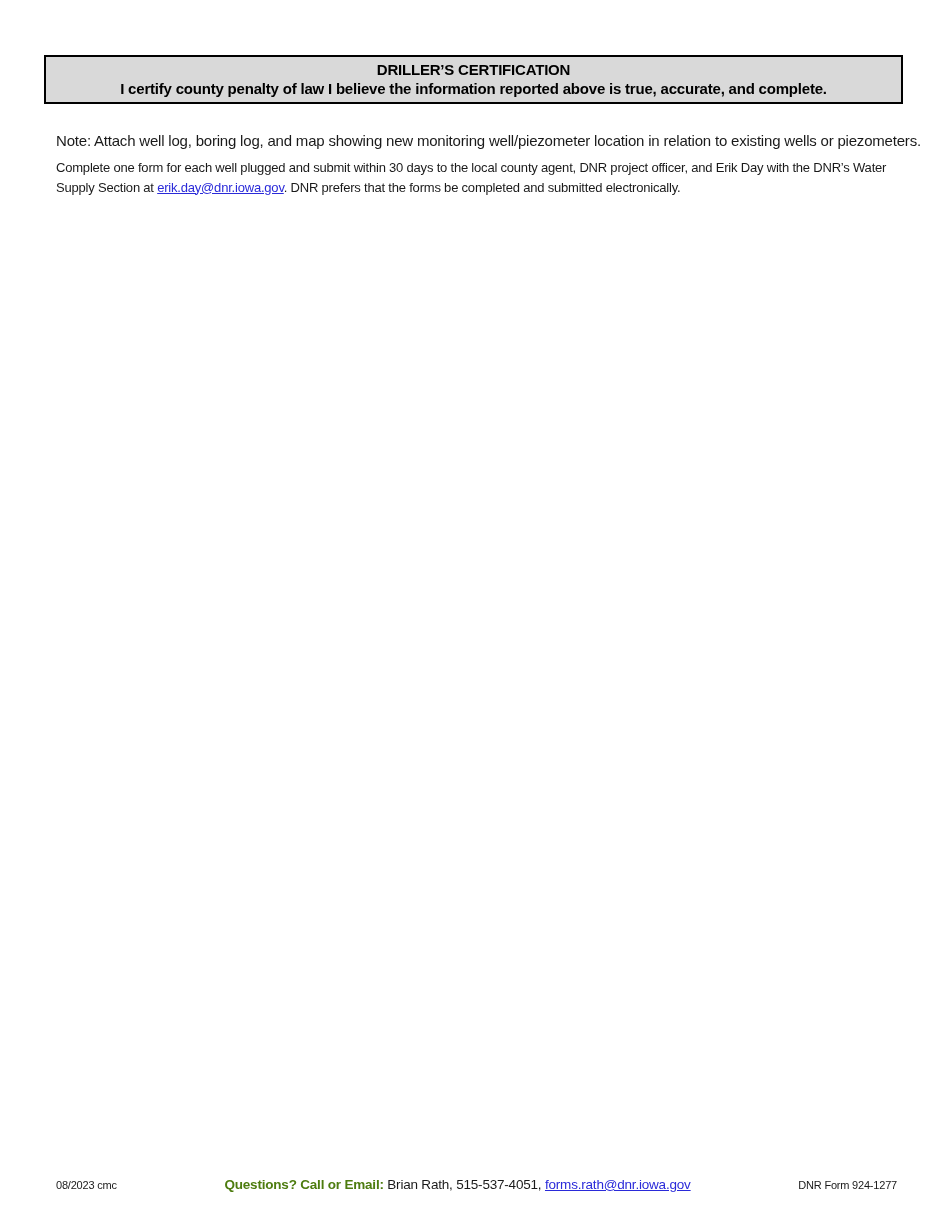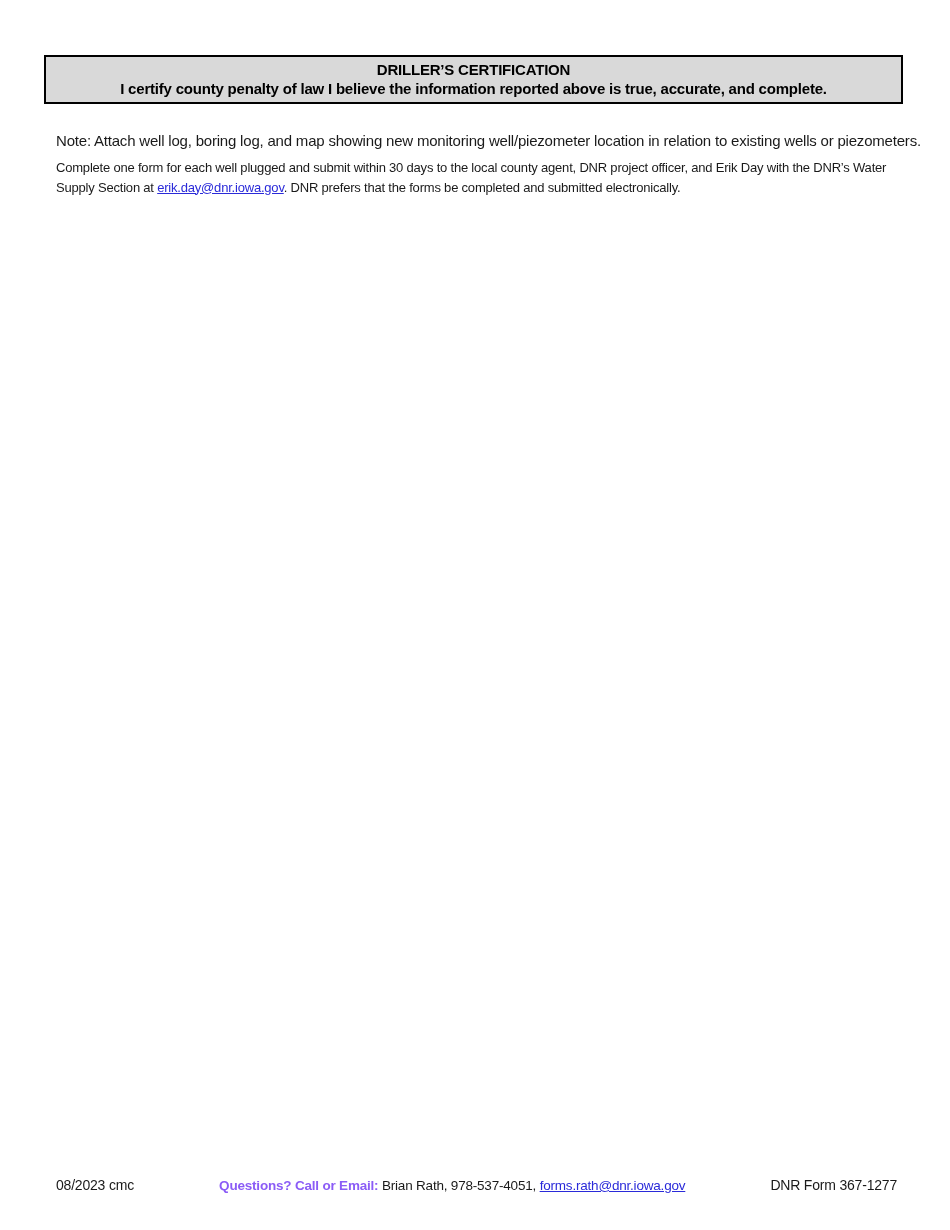--- a/index.html
+++ b/index.html
@@ -88,38 +88,38 @@
     left: 56px;
     top: 1177px;
     width: 841px;
     display: flex;
     align-items: baseline;
     justify-content: space-between;
     font-size: 13.5px;
     letter-spacing: -0.2px;
     color: #1a1a1a;
   }
-  .footer-side { font-size: 14px; white-space: nowrap; }
+  .footer-side { font-size: 11px; white-space: nowrap; }
   .footer-center { white-space: nowrap; }
-  .footer-center b { color: #8b5cf6; }
+  .footer-center b { color: #4d7c0f; }
 </style>
 </head>
 <body>
 
 <div class="page">
 
   <div class="cert-box">
     <div class="cert-title">DRILLER’S CERTIFICATION</div>
     <div class="cert-statement">I certify county penalty of law I believe the information reported above is true, accurate, and complete.</div>
   </div>
 
 
   <div class="note">Note: Attach well log, boring log, and map showing new monitoring well/piezometer location in relation to existing wells or piezometers.</div>
 
   <div class="instructions"><span>Complete one form for each well plugged and submit within 30 days to the local county agent, DNR project officer, and Erik Day with the DNR’s Water Supply Section at </span><a class="link" href="#" style="color: rgb(42, 42, 217);">erik.day@dnr.iowa.gov</a><span>. DNR prefers that the forms be completed and submitted electronically.</span></div>
 
   <div class="footer">
     <span class="footer-side">08/2023 cmc</span>
-    <span class="footer-center"><b>Questions? Call or Email:</b> <span>Brian Rath, 978-537-4051,</span> <a class="link" href="#" style="color: rgb(42, 42, 217);">forms.rath@dnr.iowa.gov</a></span>
-    <span class="footer-side">DNR Form 367-1277</span>
+    <span class="footer-center"><b>Questions? Call or Email:</b> <span>Brian Rath, 515-537-4051,</span> <a class="link" href="#" style="color: rgb(42, 42, 217);">forms.rath@dnr.iowa.gov</a></span>
+    <span class="footer-side">DNR Form 924-1277</span>
   </div>
 
 </div>
 
 </body></html>

